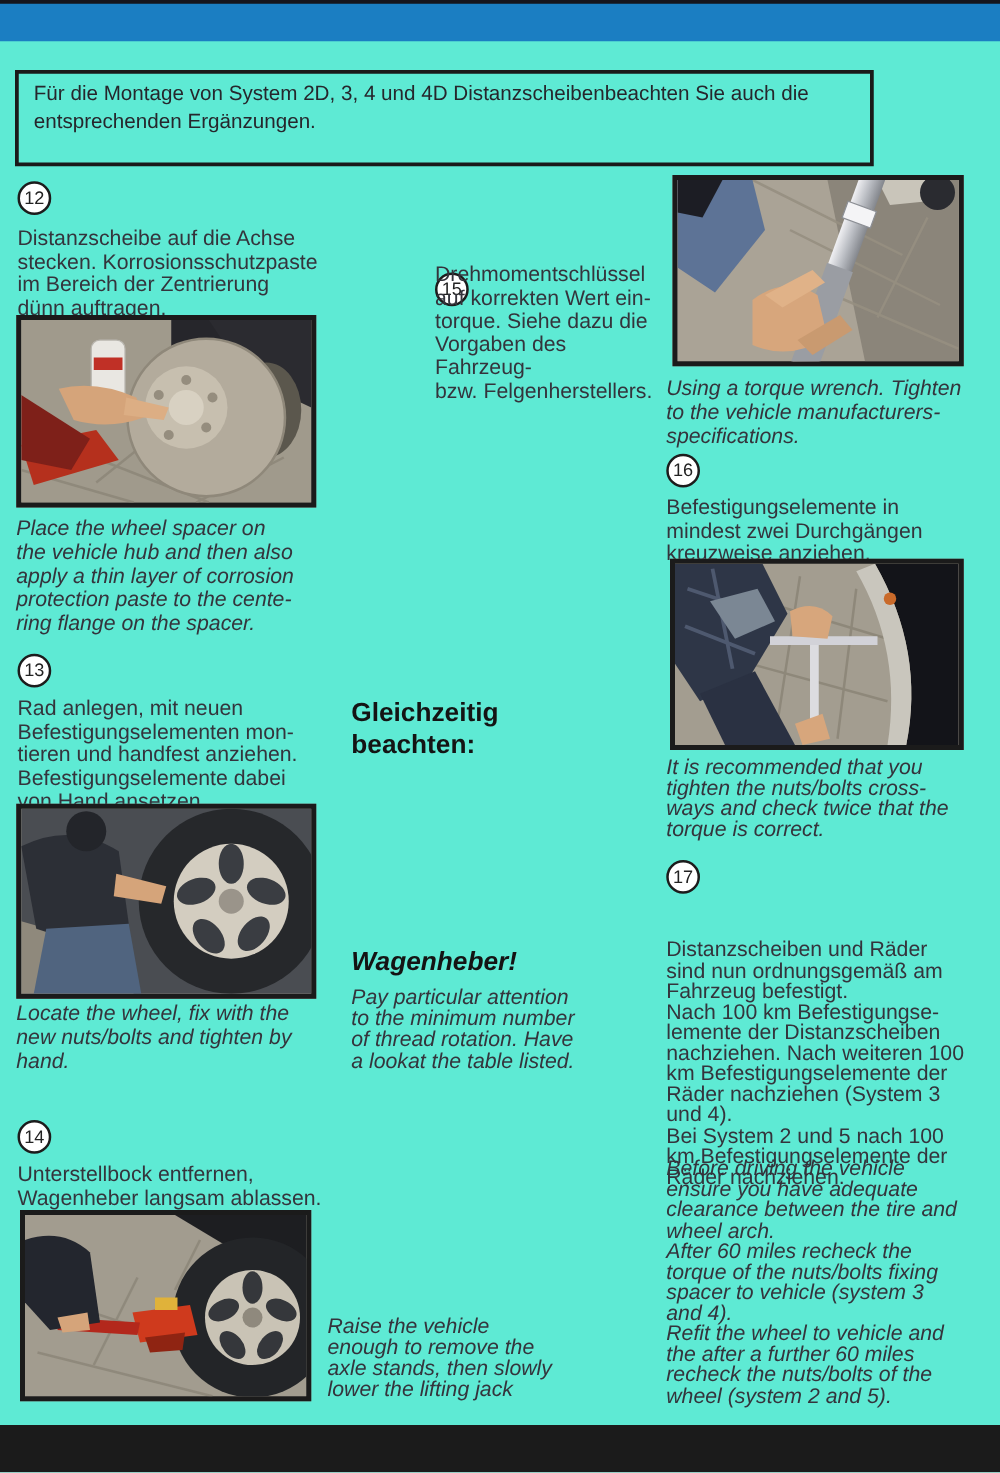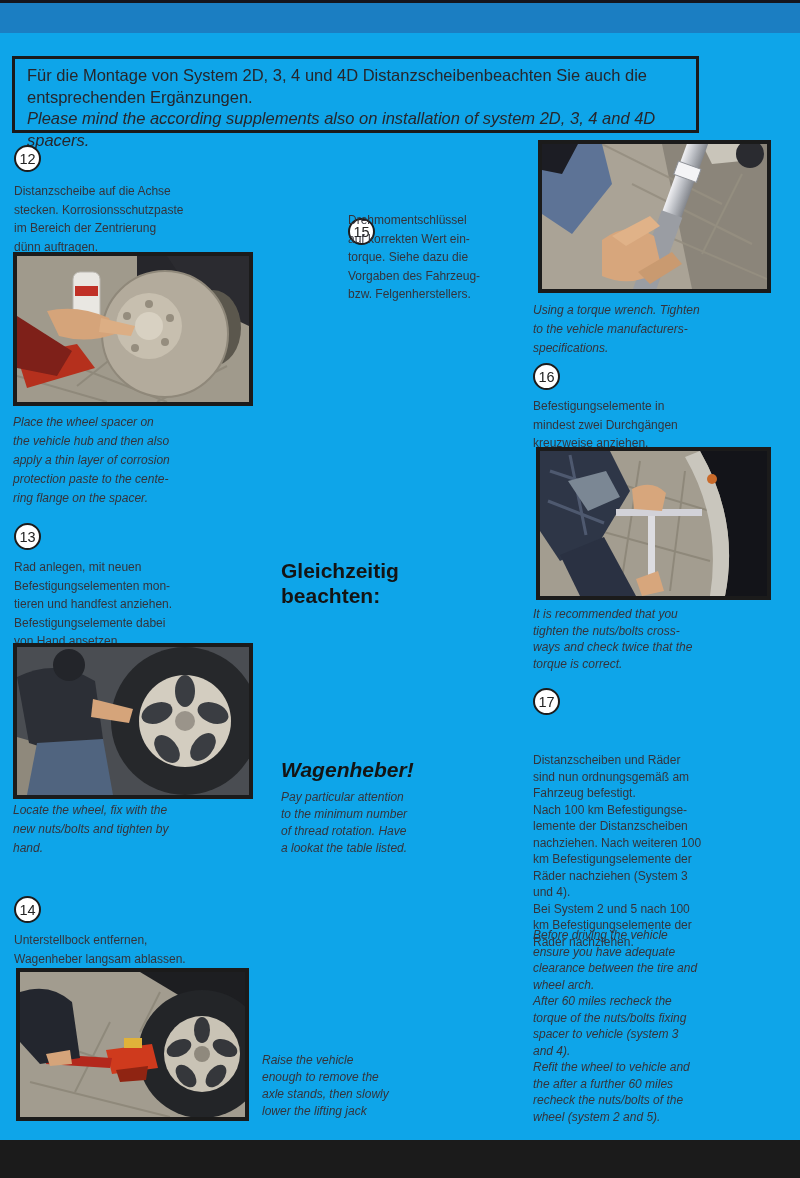--- a/index.html
+++ b/index.html
@@ -1,46 +1,45 @@
 <!DOCTYPE html>
 <html><head>
 <meta charset="utf-8">
 <style>
   html,body{margin:0;padding:0;background:#e8e8e8;}
-  #page{position:relative;width:800px;height:1178px;background:#0ea5e9;overflow:hidden;
+  #page{position:relative;width:800px;height:1178px;background:#5eead4;overflow:hidden;
         font-family:"Liberation Sans","DejaVu Sans",sans-serif;color:#34343c;}
   .topbar{position:absolute;left:0;top:0;width:800px;height:33px;background:#1b7ec2;border-top:3px solid #15151d;box-sizing:border-box;}
   .footerbar{position:absolute;left:0;bottom:0;width:800px;height:38px;background:#1b1b1b;}
   .notice{position:absolute;left:12px;top:56px;width:687px;height:77px;border:3px solid #1a1a1a;box-sizing:border-box;padding:6px 12px 0 12px;}
   .notice .de{font-size:16.5px;line-height:21.5px;color:#26262c;}
   .notice .en{font-size:16.5px;line-height:21.5px;color:#26262c;font-style:italic;}
   .pre{white-space:pre-line;}
   .stepnum{position:absolute;width:27px;height:27px;border:2.5px solid #1c1c1c;border-radius:50%;
            display:flex;align-items:center;justify-content:center;font-size:14.5px;color:#222;background:#fff;box-sizing:border-box;}
-  .t{position:absolute;font-size:12px;line-height:18.5px;}
+  .t{position:absolute;font-size:17px;line-height:18.5px;}
   .t.it{font-style:italic;}
   .lh19{line-height:19px;}
   .lh17{line-height:17px;}
   .lh165{line-height:16.5px;}
   .heading{position:absolute;font-size:21px;line-height:25px;font-weight:700;color:#141414;}
   .heading.it{font-style:italic;}
   .photo{position:absolute;border:4px solid #1b1b1b;box-sizing:border-box;background:#9a948a;}
   .photo svg{display:block;width:100%;height:100%;}
 </style>
 </head>
 <body>
 
 <div id="page">
 
   <div class="topbar"></div>
 
   <div class="notice">
     <div class="de pre">Für die Montage von System 2D, 3, 4 und 4D Distanzscheibenbeachten Sie auch die
 entsprechenden Ergänzungen.</div>
-    <div class="en">Please mind the according supplements also on installation of system 2D, 3, 4 and 4D spacers.</div>
   </div>
 
   <div class="stepnum" style="left:14px;top:145px;">12</div>
   <div class="t pre" style="left:14px;top:182px;width:250px;">Distanzscheibe auf die Achse
 stecken. Korrosionsschutzpaste
 im Bereich der Zentrierung
 dünn auftragen.</div>
 
   <div class="photo" style="left:13px;top:252px;width:240px;height:154px;">
     <svg viewBox="0 0 232 146" preserveAspectRatio="none">

